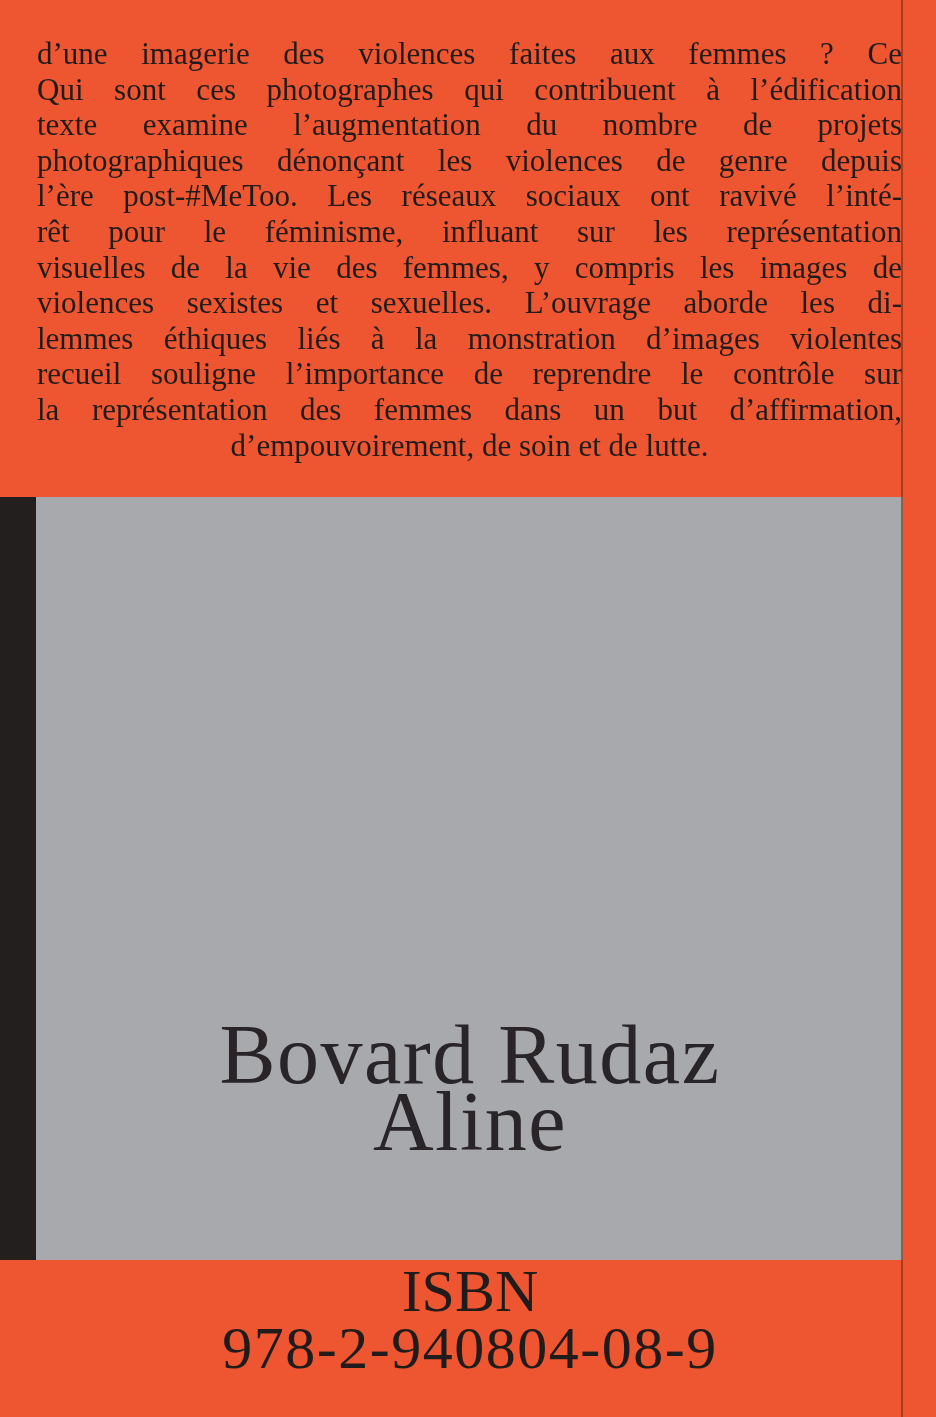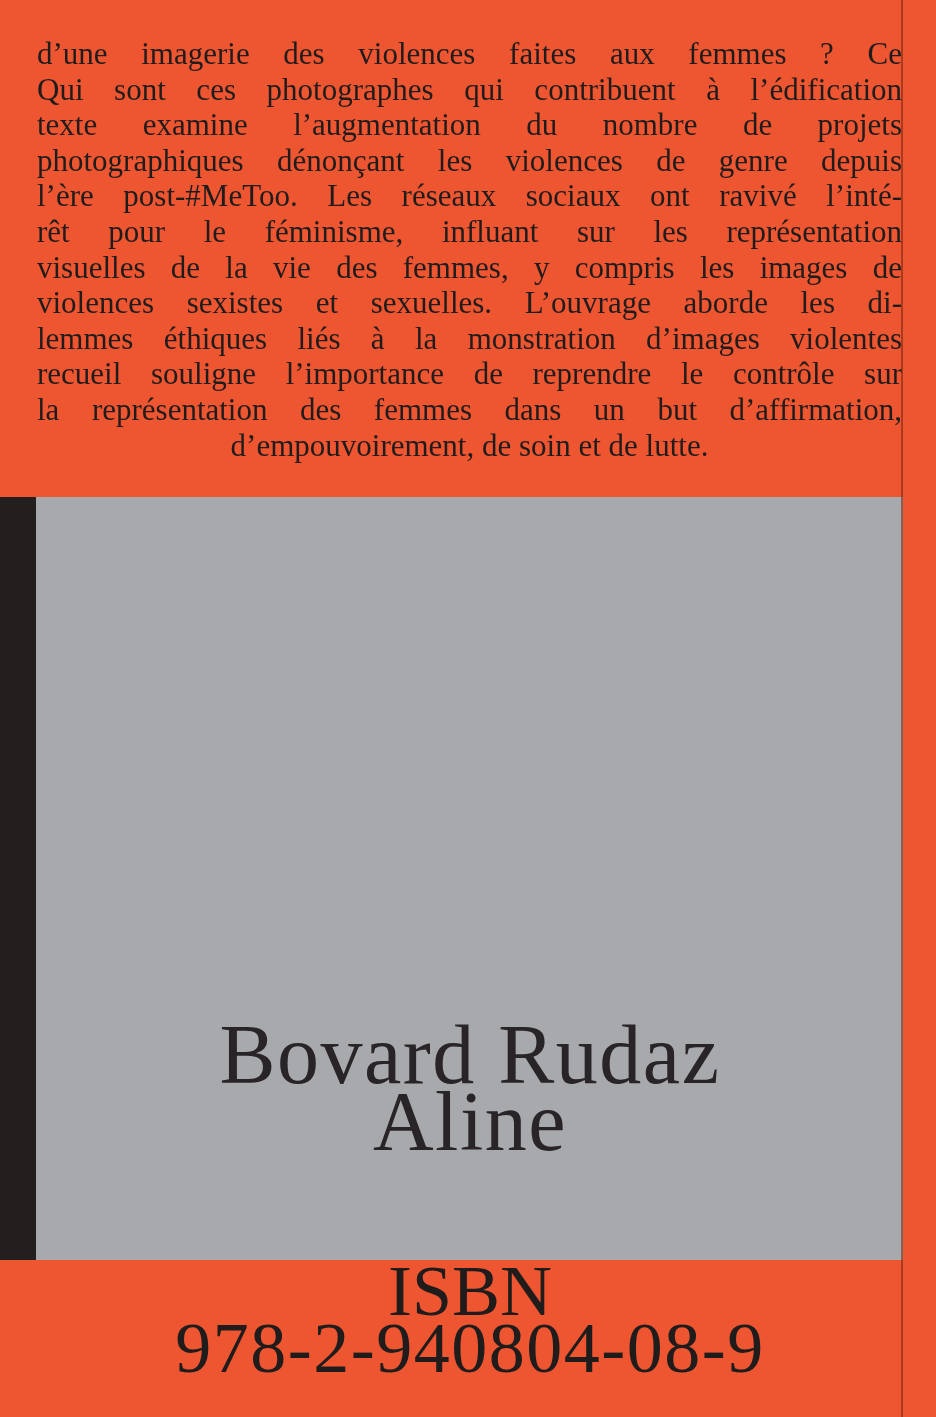--- a/index.html
+++ b/index.html
@@ -61,21 +61,21 @@
     z-index: 4;
     white-space: nowrap;
   }
   
   .isbn {
     position: absolute;
     left: 37px; top: 1263px;
     width: 866px;
     text-align: center;
     color: var(--text, #201C1C);
-    font-size: 72px;
+    font-size: 60px;
     line-height: 57px;
     z-index: 4;
     white-space: nowrap;
   }
   .isbn-number { letter-spacing: 1.5px; }
   
   .fold-line {
     position: absolute;
     left: 901px; top: 0;
     width: 2px; height: 1417px;

